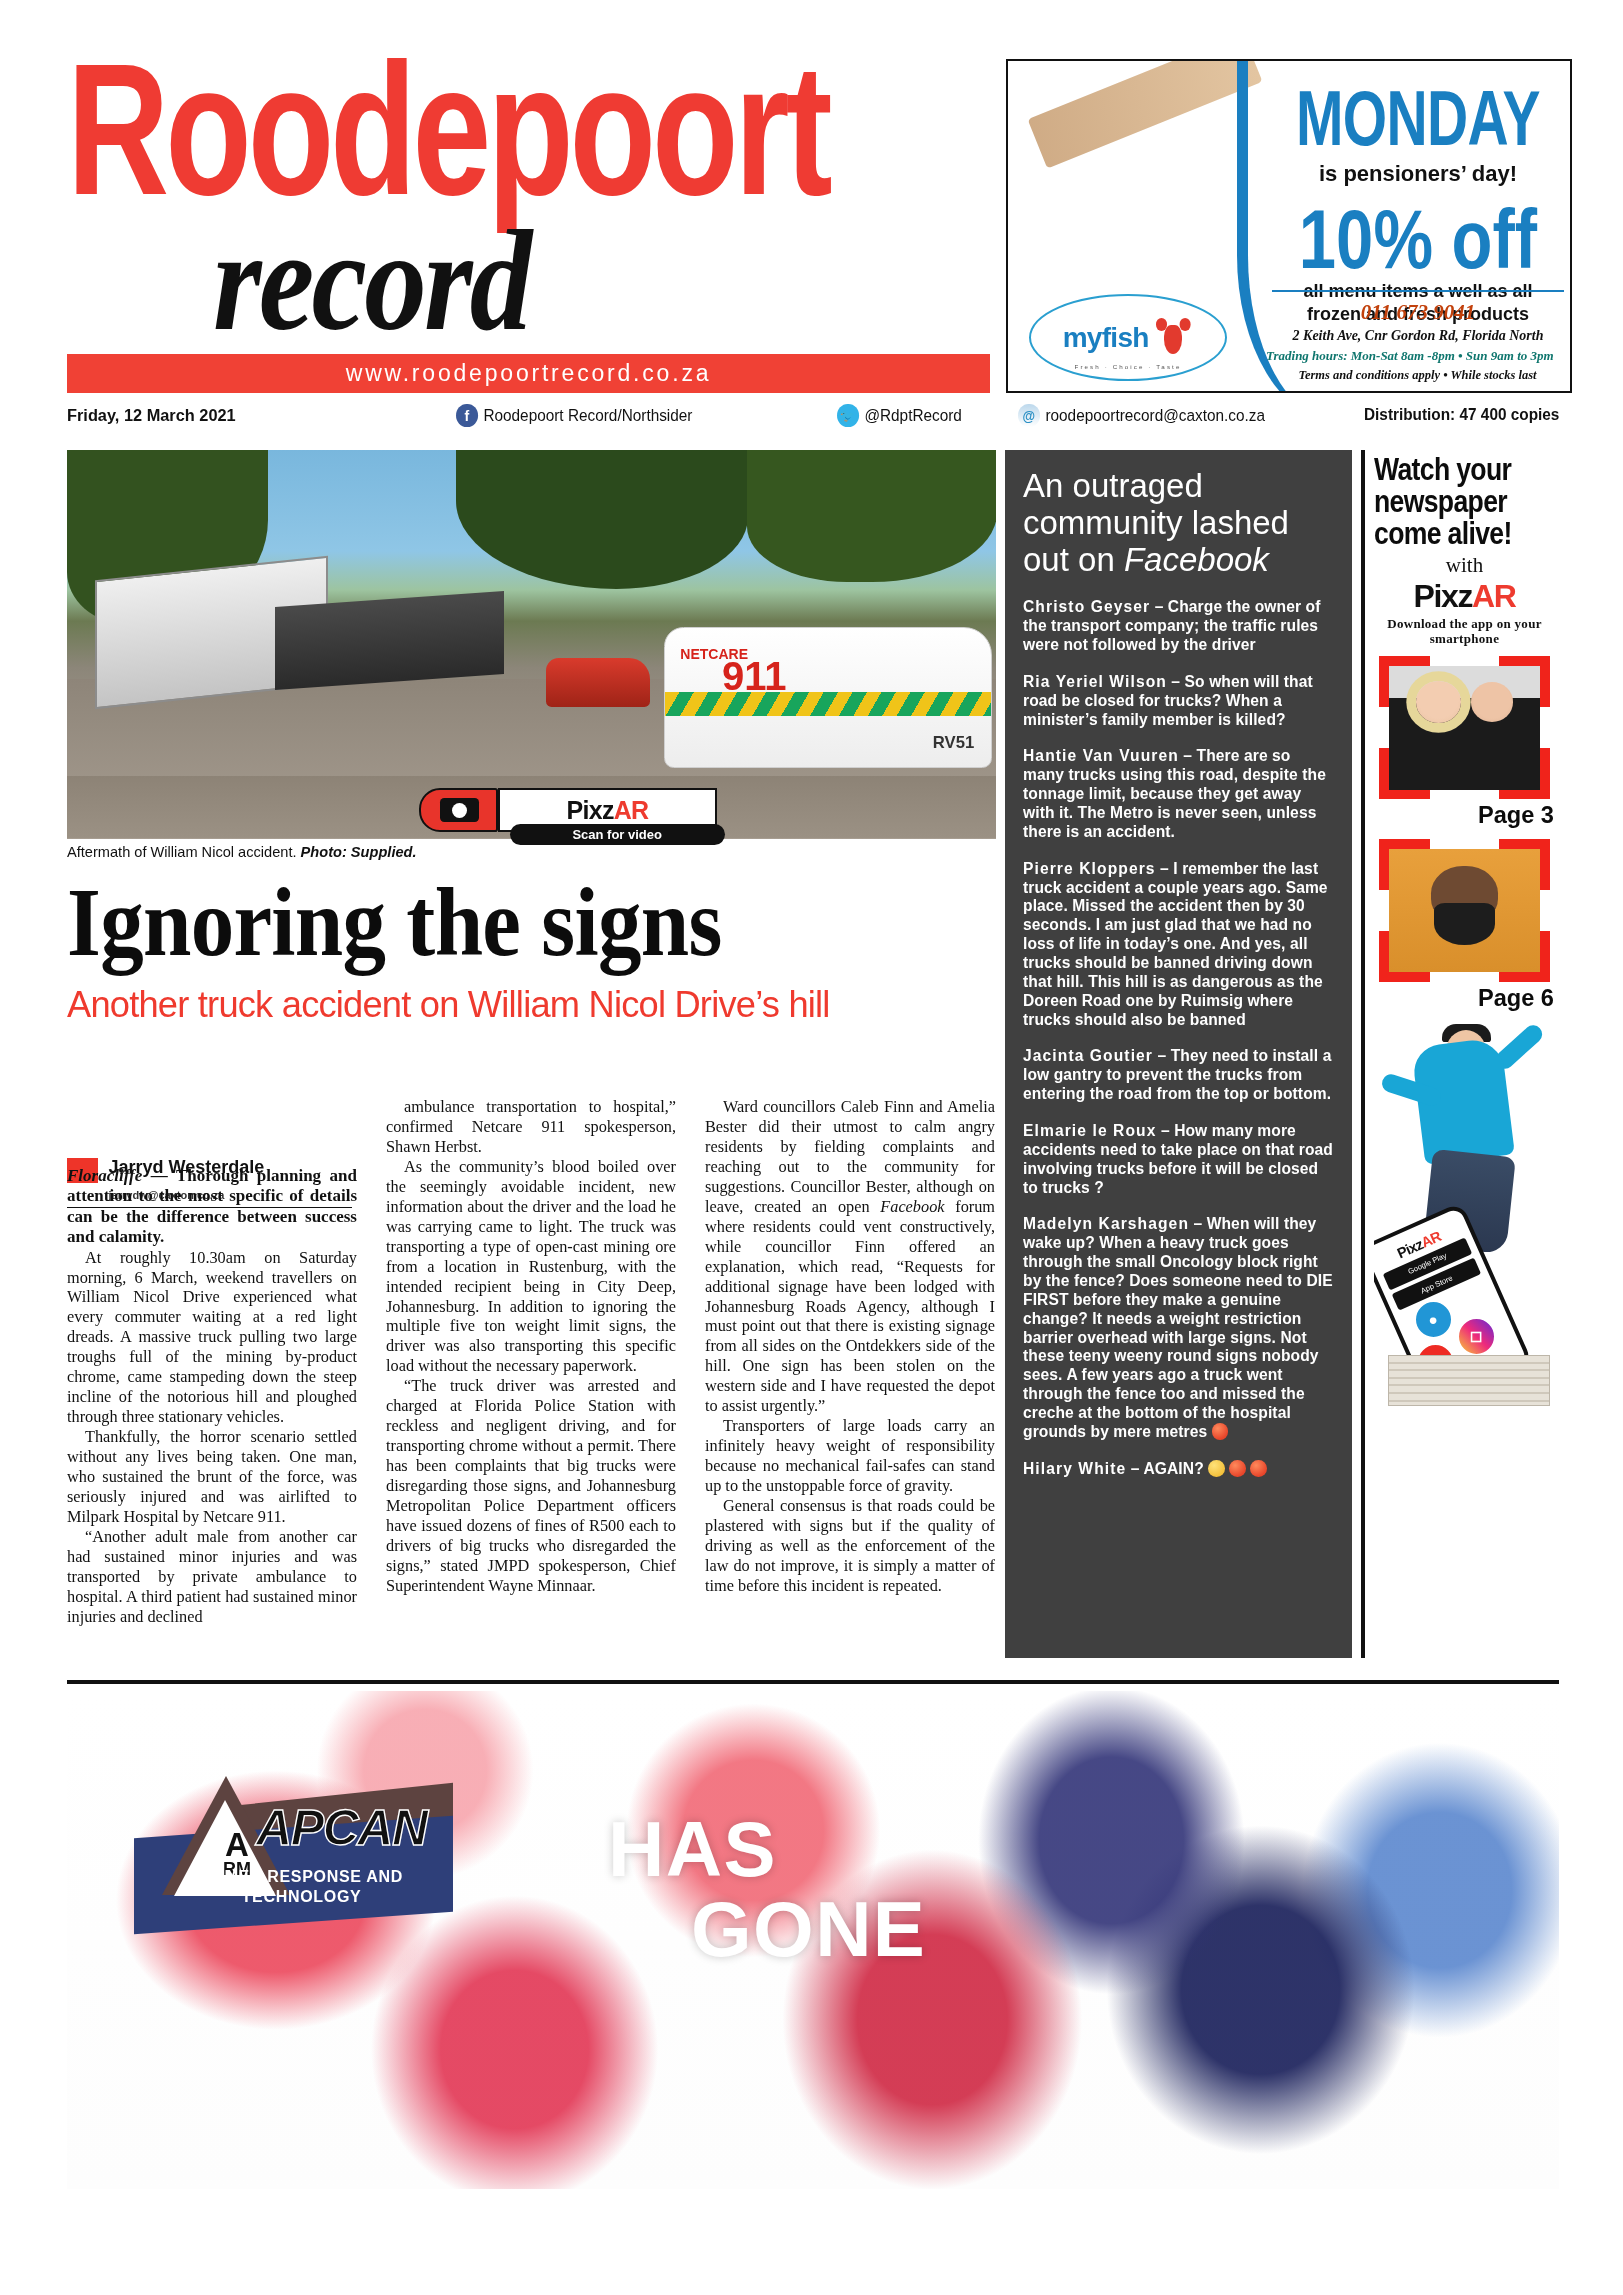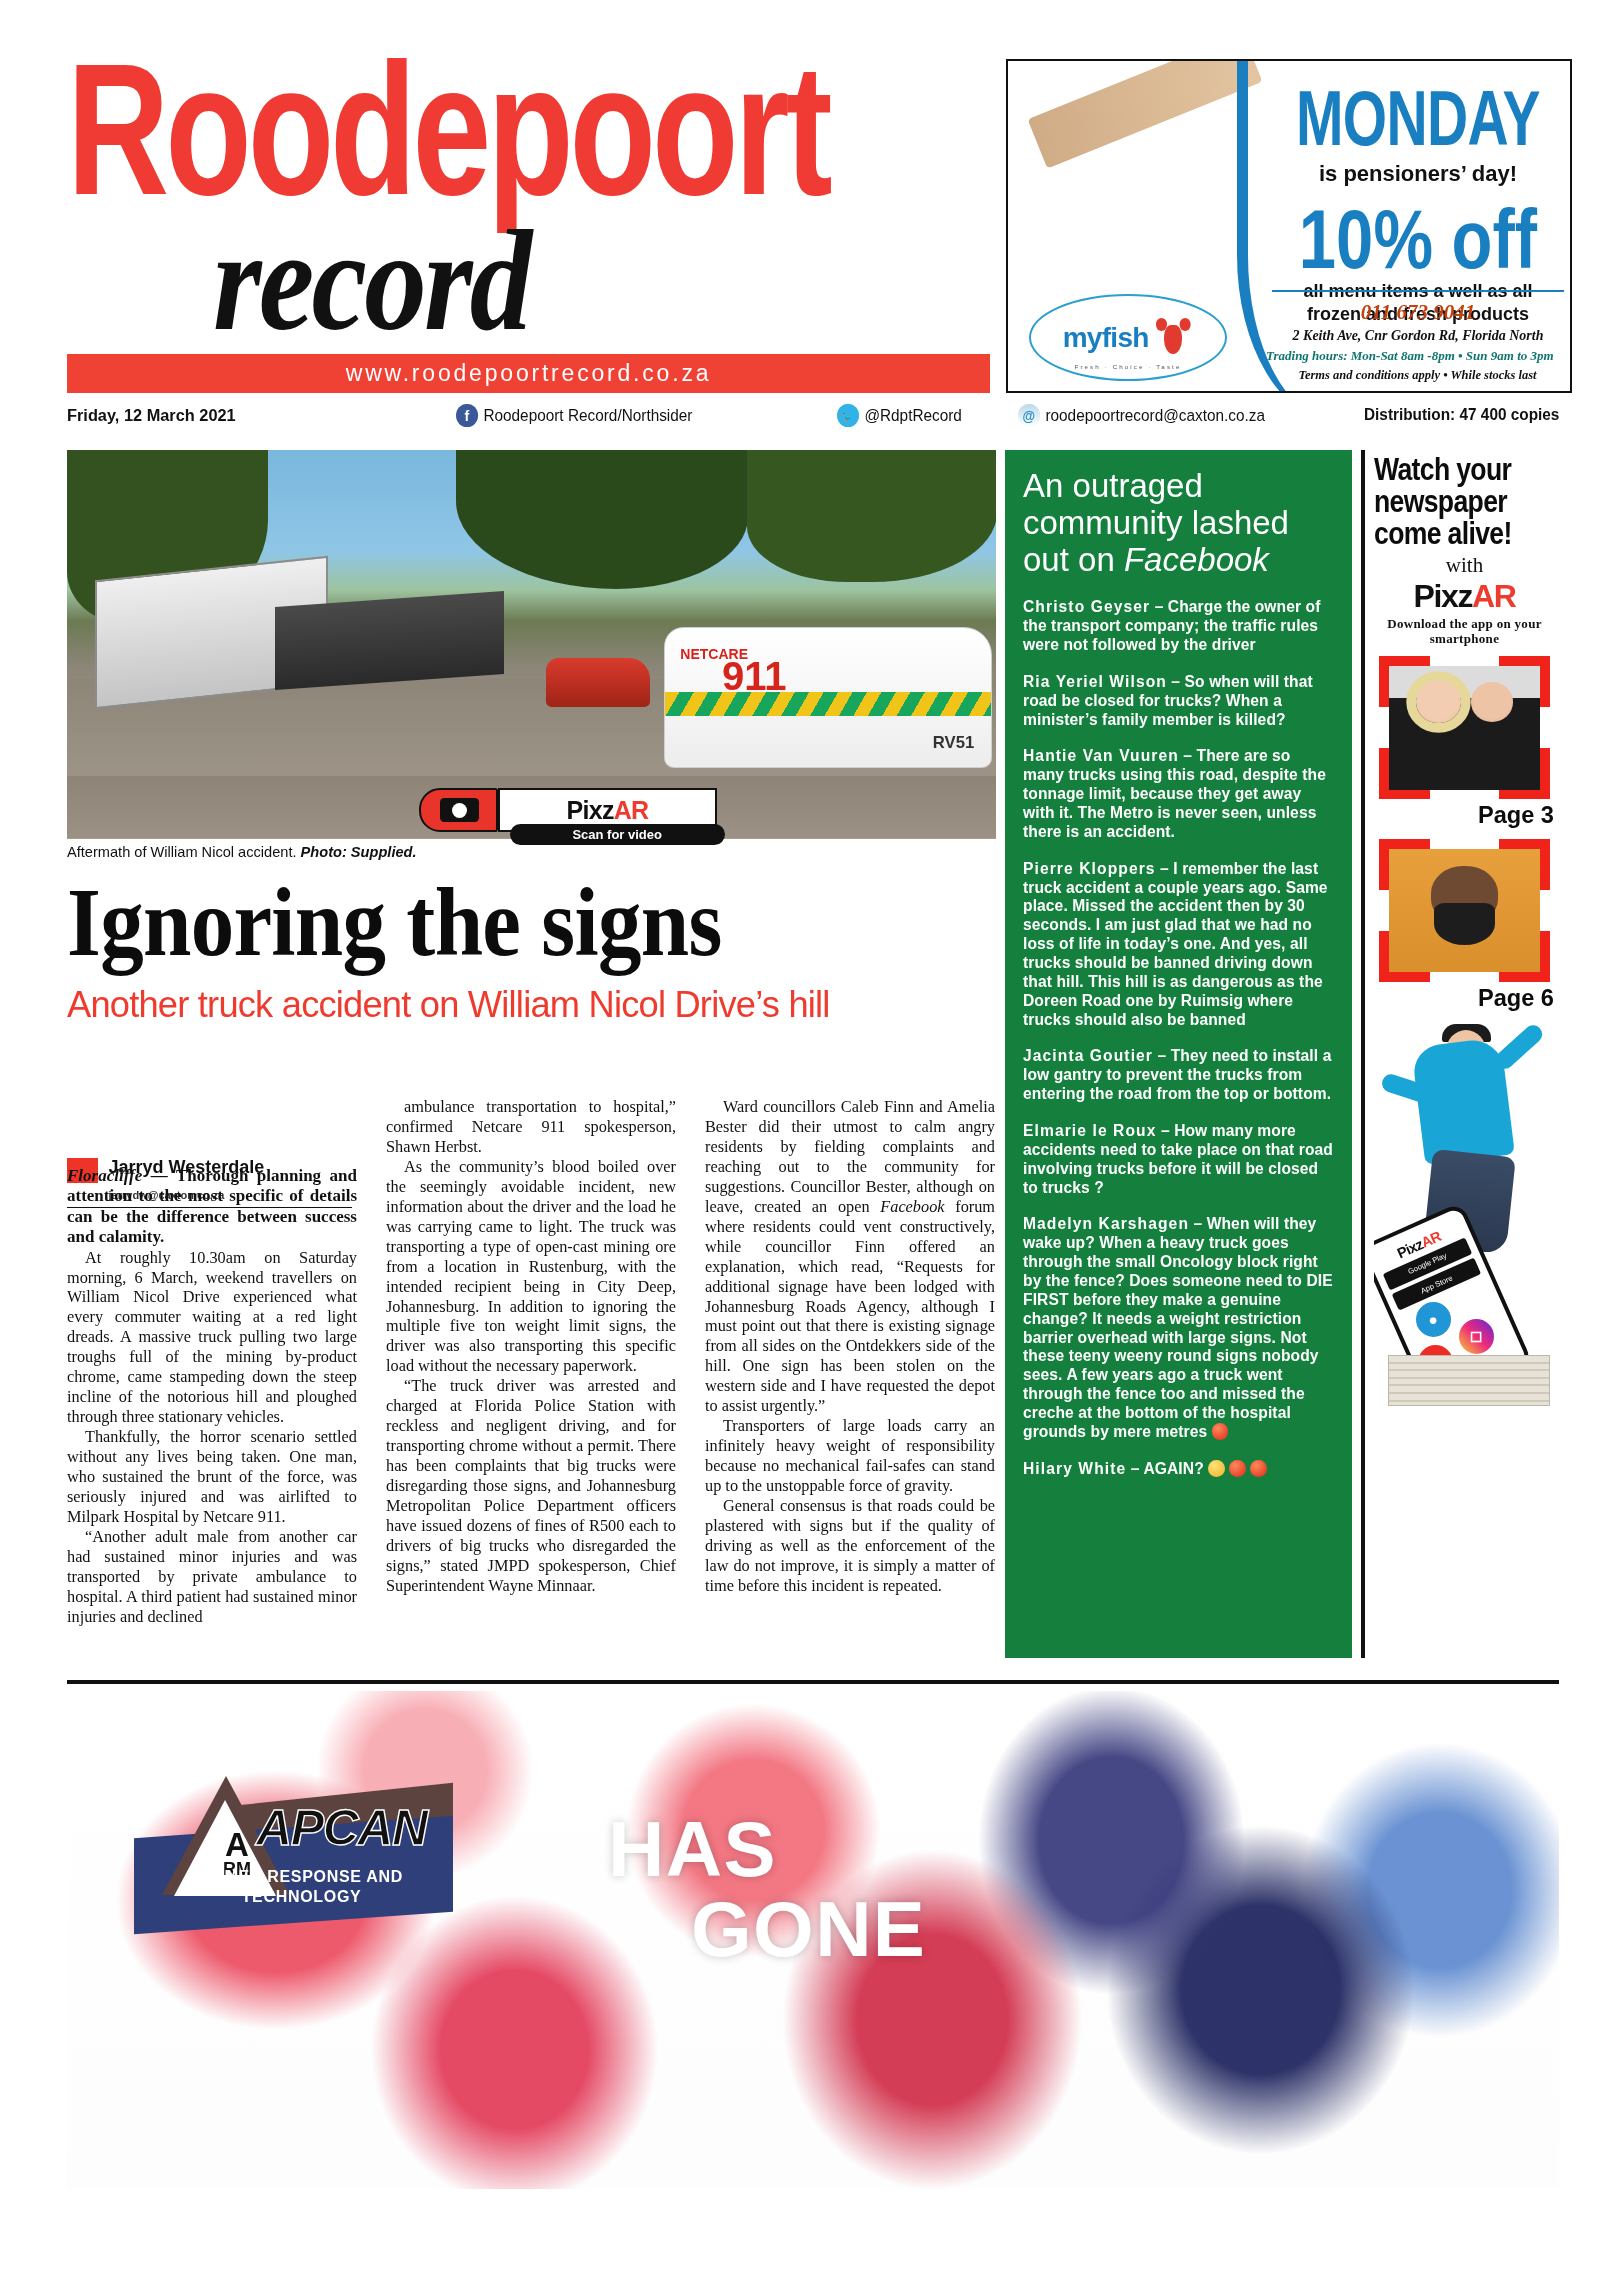--- a/index.html
+++ b/index.html
@@ -283,21 +283,21 @@
   .col p{margin:0;text-indent:18px;}
   .col p.lead{text-indent:0;font-weight:bold;font-size:17px;line-height:1.2;}
   .col p.lead em{font-style:italic;}
   .col1{left:67px;}
   .col2{left:386px;top:1097px;}
   .col3{left:705px;top:1097px;}
 
   
   .fbpanel{
     position:absolute;left:1005px;top:450px;width:347px;height:1208px;
-    background:#15803d;padding:18px 18px 0 18px;box-sizing:border-box;
+    background:#404040;padding:18px 18px 0 18px;box-sizing:border-box;
   }
   .fb-title{
     font-family:"Liberation Sans",sans-serif;font-size:33px;line-height:1.12;
     color:#ffffff;font-weight:400;margin-bottom:19.4px;
   }
   .fb-title em{font-style:italic;}
   .fb-comment{
     font-family:"Liberation Sans",sans-serif;font-weight:bold;font-size:15.6px;
     line-height:1.21;color:#ffffff;margin-bottom:18px;letter-spacing:0.1px;
   }

